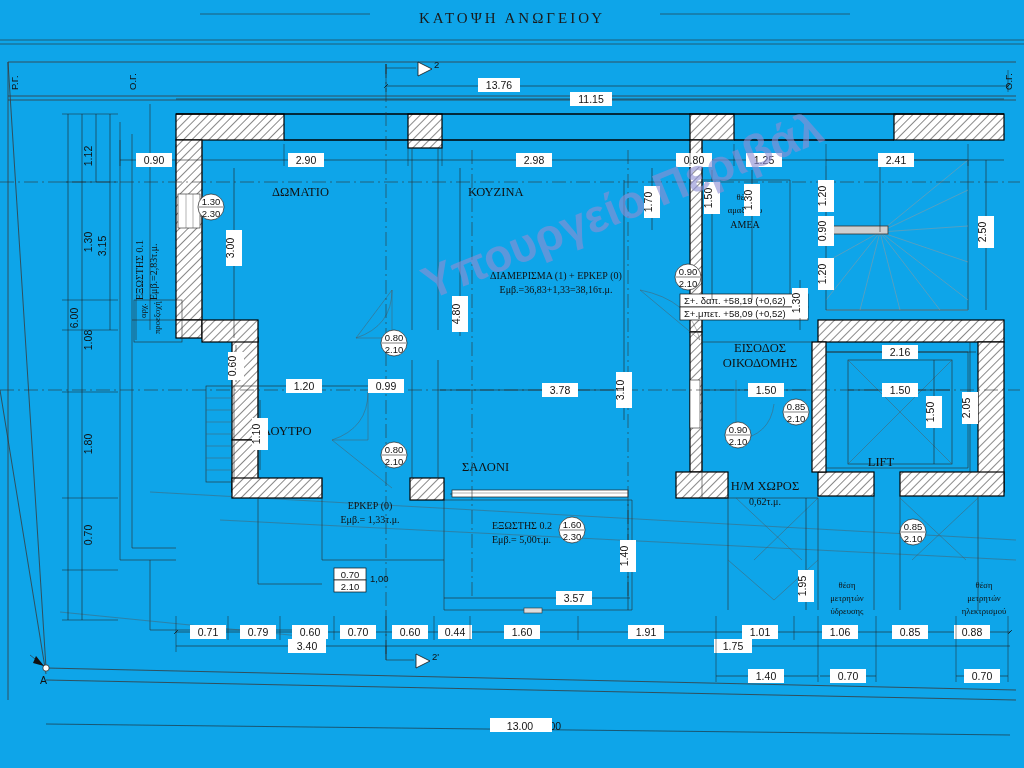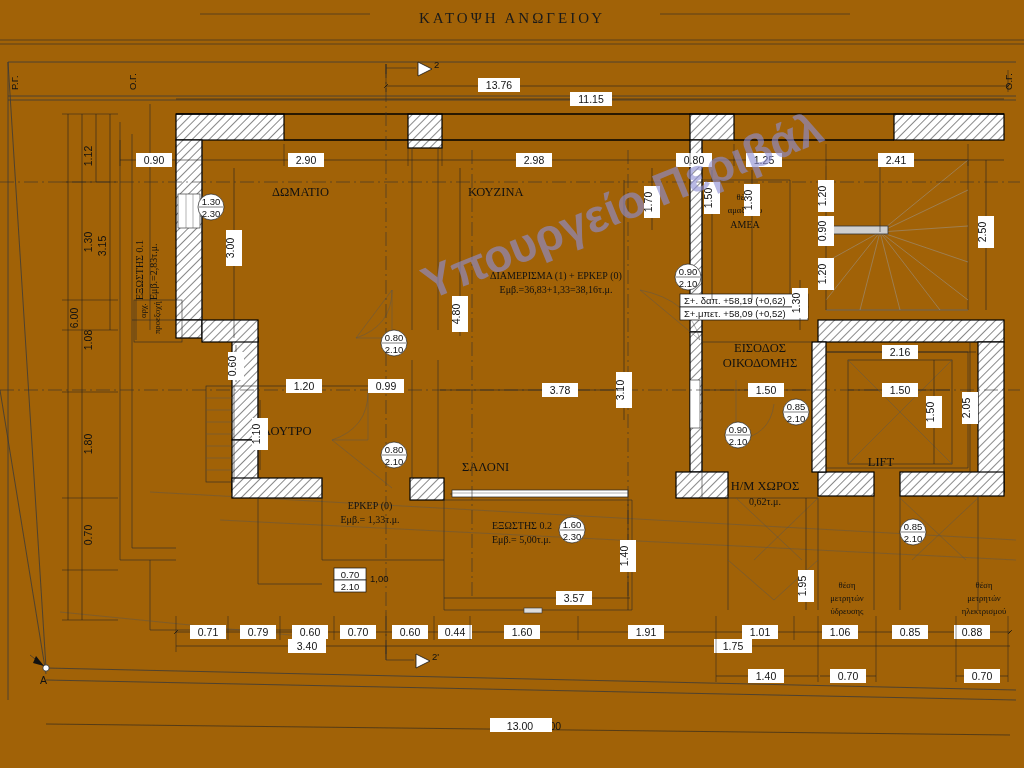--- a/index.html
+++ b/index.html
@@ -1,18 +1,18 @@
 <!DOCTYPE html>
 <html><head>
 <meta charset="utf-8">
 <style>
   html,body{margin:0;padding:0;background:#ffffff;}
   body{width:1024px;height:768px;overflow:hidden;
        font-family:"Liberation Serif","DejaVu Serif",serif;color:#111;}
-  #sheet{position:relative;width:1024px;height:768px;background:#a16207;text-decoration:underline;}
+  #sheet{position:relative;width:1024px;height:768px;background:#0ea5e9;text-decoration:underline;}
   svg{position:absolute;left:0;top:0;}
   .ttl{font-family:"Liberation Serif",serif;font-size:15px;letter-spacing:3px;fill:#1a1a1a;}
   .room{font-size:12.5px;fill:#111;font-family:"Liberation Serif",serif;}
   .dim{font-size:10.5px;fill:#111;font-family:"Liberation Sans",sans-serif;}
   .dimS{font-size:9.5px;fill:#111;font-family:"Liberation Sans",sans-serif;}
   .note{font-size:10px;fill:#111;font-family:"Liberation Serif",serif;}
   .noteS{font-size:8.6px;fill:#111;font-family:"Liberation Serif",serif;}
   .thin{stroke:#2b2b2b;stroke-width:.6;fill:none;}
   .thinner{stroke:#555;stroke-width:.45;fill:none;}
   .wall{fill:none;stroke:#000;stroke-width:1.35;}

